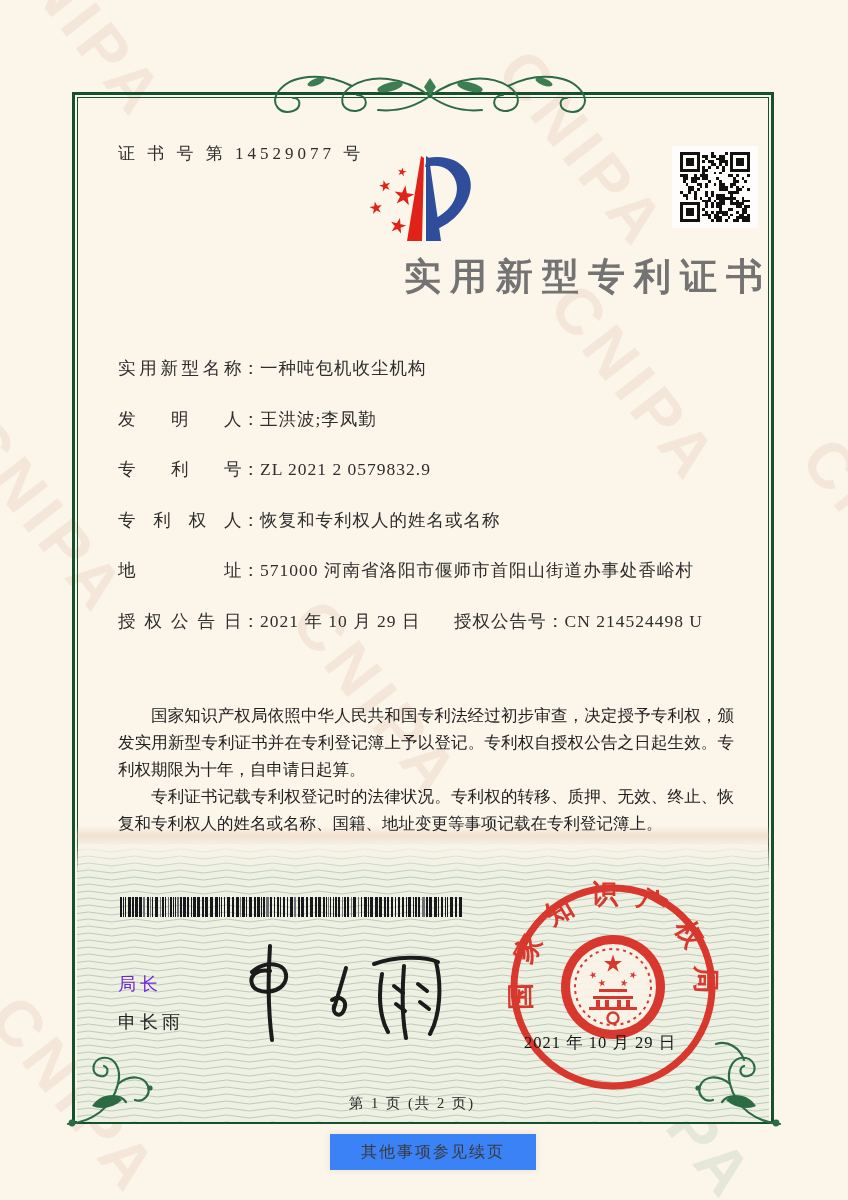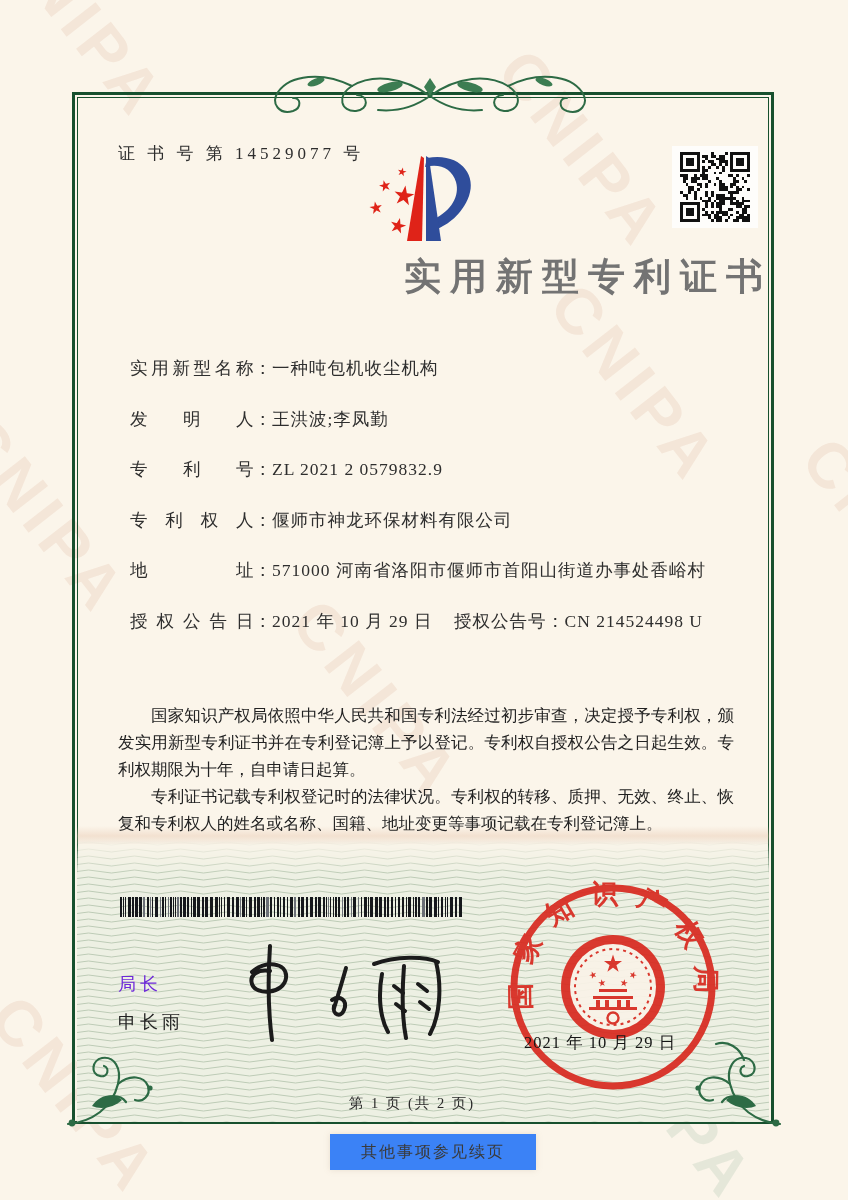--- a/index.html
+++ b/index.html
@@ -52,21 +52,21 @@
     position:absolute; left:72px; top:252px; width:700px; z-index:3;
     text-align:right; font-size:37px; font-weight:700;
     letter-spacing:9px; color:#737373;
   }
 
   
   .fields { position:absolute; left:118px; top:356px; width:620px; z-index:3; }
   .frow { position:relative; height:50.5px; font-size:17.5px; color:#2e2e2e; }
   .flabel {
     display:inline-block; width:124px; text-align:justify;
-    text-align-last:justify; vertical-align:top; letter-spacing:0.5px;margin-left:12px;
+    text-align-last:justify; vertical-align:top; letter-spacing:0.5px;
   }
   .fcolon { display:inline-block; width:18px; }
   .fvalue { letter-spacing:1px; }
   .grant-no-group { position:absolute; left:336px; top:0; white-space:nowrap; }
   .grant-no-group .flabel2 { letter-spacing:1px; }
 
   
   .body-text {
     position:absolute; left:118px; top:702px; width:616px; z-index:3;
     font-size:16.5px; line-height:27px; text-align:justify; color:#222;
@@ -406,21 +406,21 @@
   <div class="frow">
     <span class="flabel">实用新型名称</span><span class="fcolon">：</span><span class="fvalue">一种吨包机收尘机构</span>
   </div>
   <div class="frow">
     <span class="flabel">发明人</span><span class="fcolon">：</span><span class="fvalue">王洪波;李凤勤</span>
   </div>
   <div class="frow">
     <span class="flabel">专利号</span><span class="fcolon">：</span><span class="fvalue">ZL 2021 2 0579832.9</span>
   </div>
   <div class="frow">
-    <span class="flabel">专利权人</span><span class="fcolon">：</span><span class="fvalue">偃师市神龙环保材料有限公司</span>
+    <span class="flabel">专利权人</span><span class="fcolon">：</span><span class="fvalue">恢复和专利权人的姓名或名称</span>
   </div>
   <div class="frow">
     <span class="flabel">地址</span><span class="fcolon">：</span><span class="fvalue">571000 河南省洛阳市偃师市首阳山街道办事处香峪村</span>
   </div>
   <div class="frow">
     <span class="flabel">授权公告日</span><span class="fcolon">：</span><span class="fvalue">2021 年 10 月 29 日</span>
     <span class="grant-no-group">
       <span class="flabel2">授权公告号</span><span class="fcolon">：</span><span class="fvalue">CN 214524498 U</span>
     </span>
   </div>

